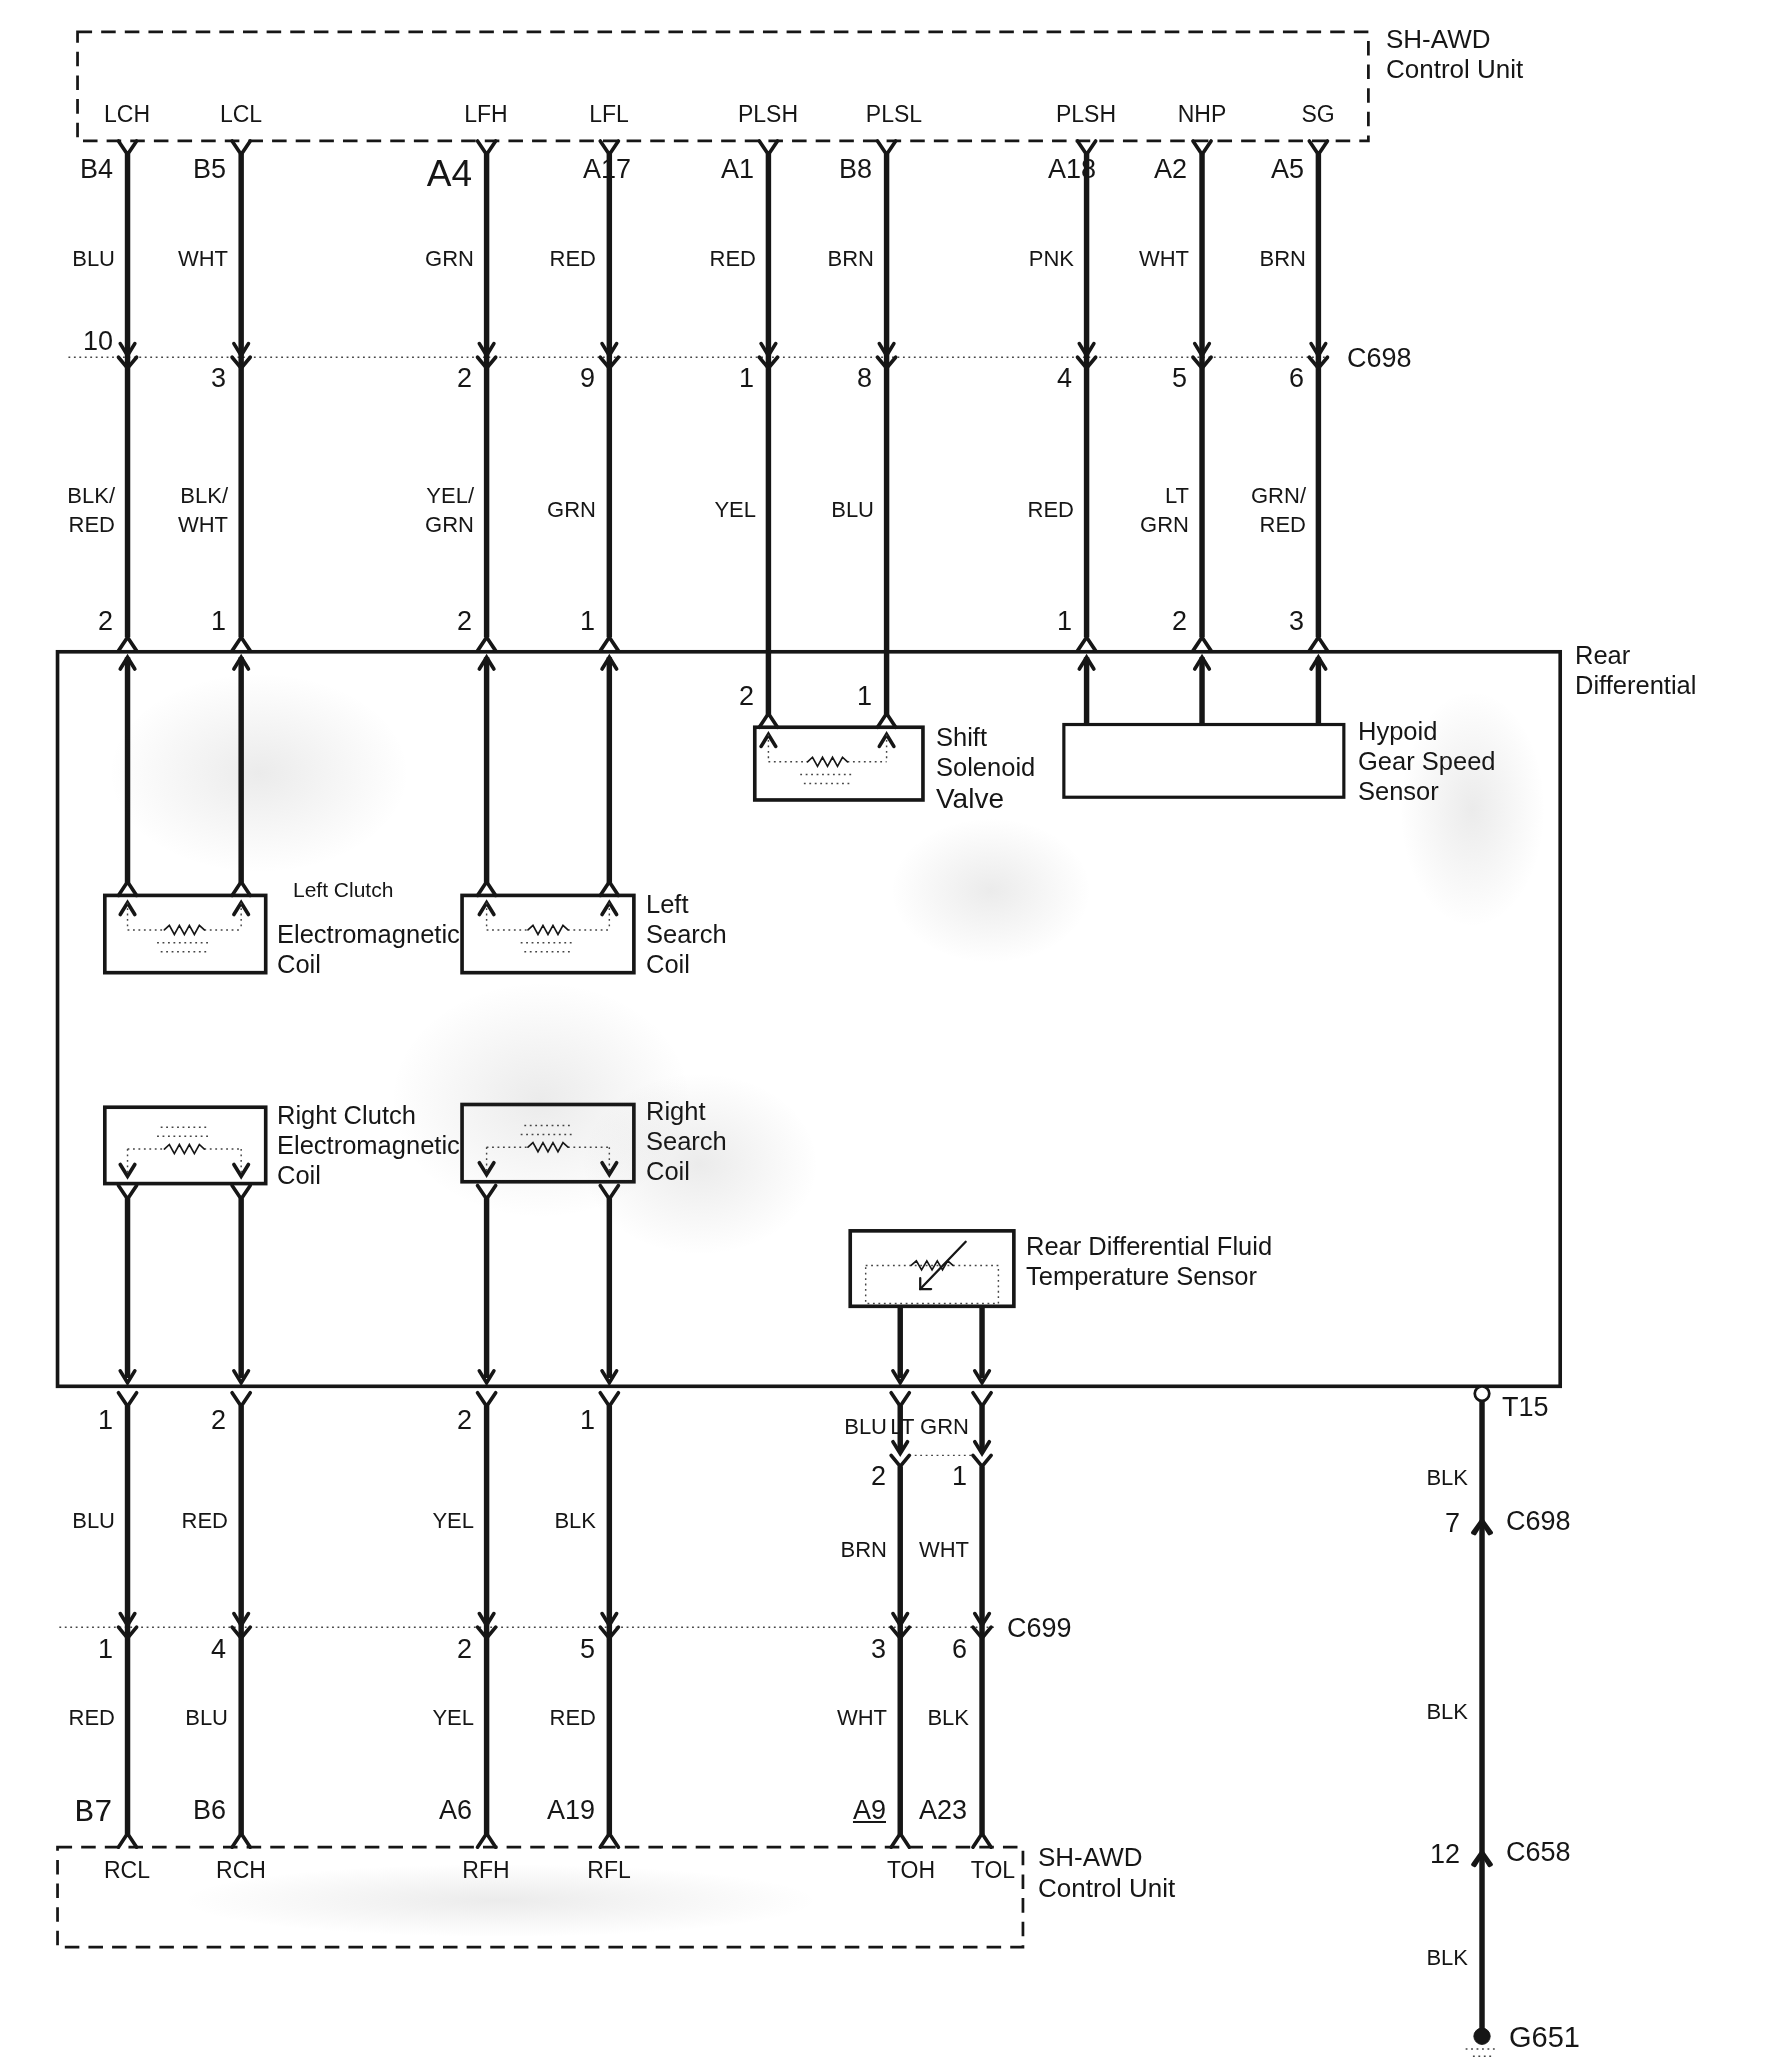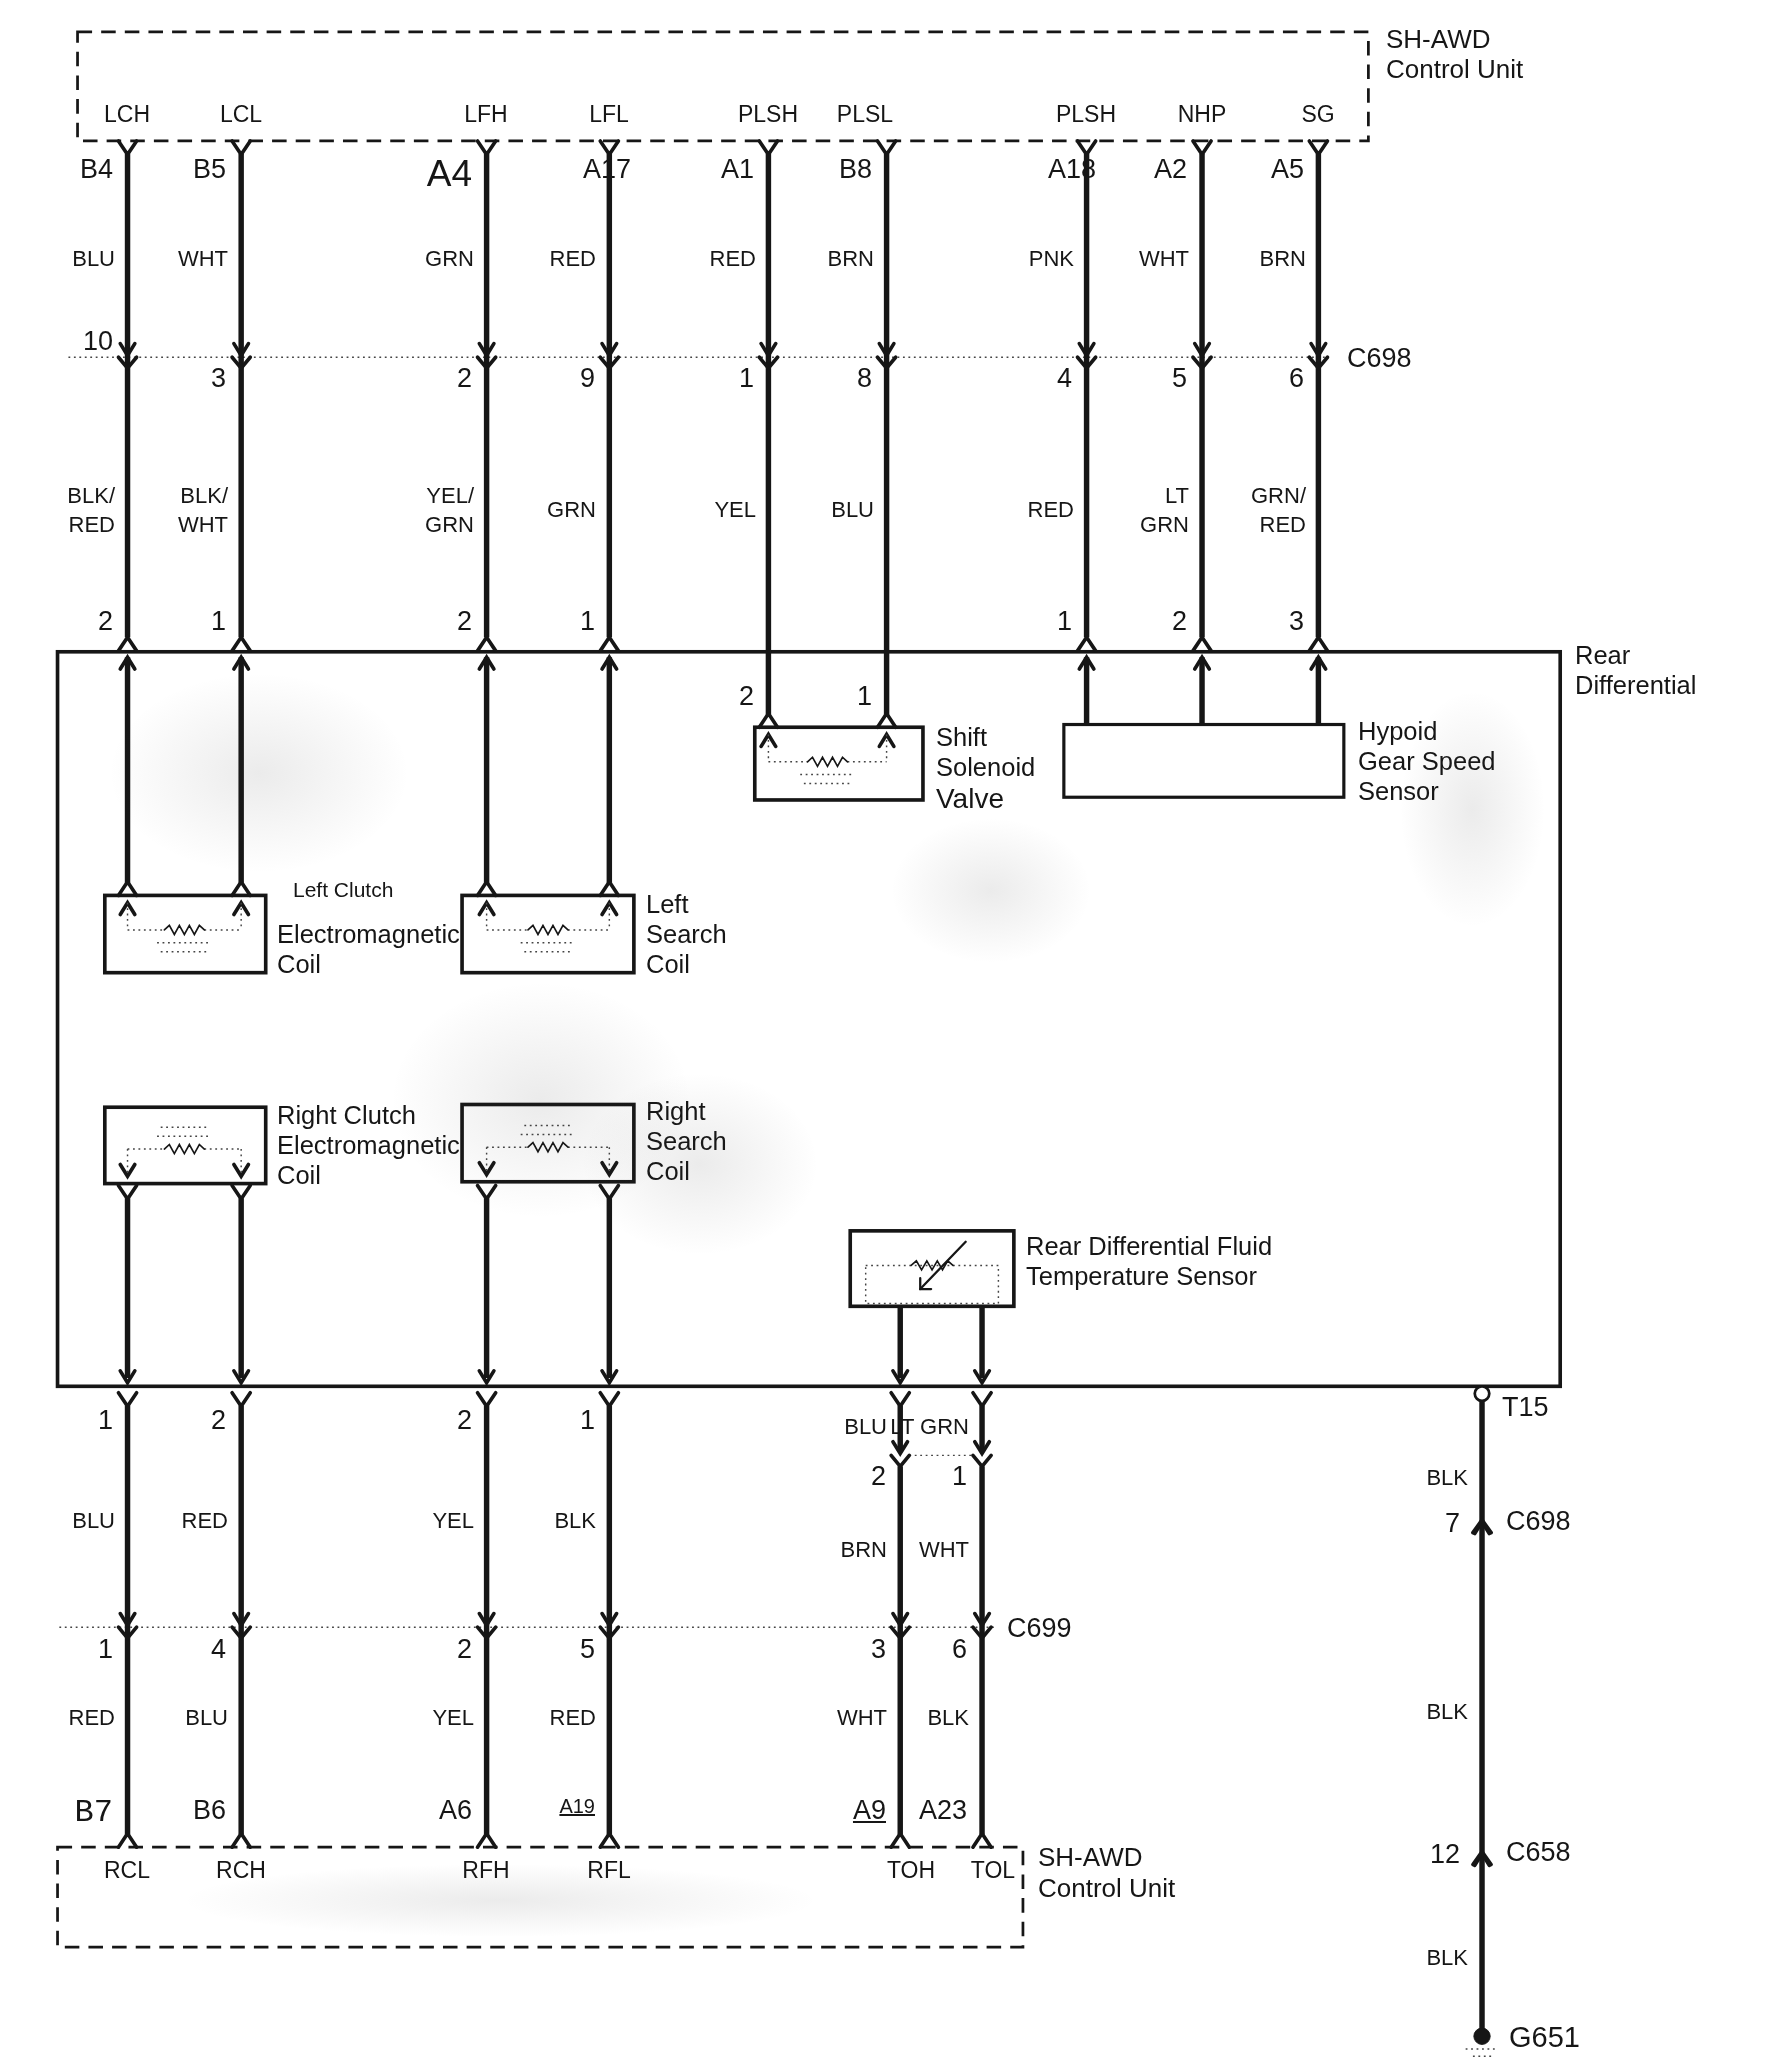--- a/index.html
+++ b/index.html
@@ -234,21 +234,21 @@
       <div class="lbl r" style="left: 596px; top: 498px; font-size: 22px;">GRN</div>
       <div class="lbl r" style="left: 596px; top: 513px; font-size: 22px;"></div>
       <div class="lbl r" style="left: 595px; top: 607px; font-size: 27px;">1</div>
       <div class="lbl c" style="left: 768px; top: 102px; font-size: 23px;">PLSH</div>
       <div class="lbl r" style="left: 754px; top: 155px; font-size: 27px;">A1</div>
       <div class="lbl r" style="left: 756px; top: 247px; font-size: 22px;">RED</div>
       <div class="lbl r" style="left: 754px; top: 364px; font-size: 27px;">1</div>
       <div class="lbl r" style="left: 756px; top: 498px; font-size: 22px;">YEL</div>
       <div class="lbl r" style="left: 756px; top: 513px; font-size: 22px;"></div>
       <div class="lbl r" style="left: 754px; top: 682px; font-size: 27px;">2</div>
-      <div class="lbl c" style="left: 865px; top: 102px; font-size: 23px; text-align: center;">PLSL</div>
+      <div class="lbl c" style="left: 894px; top: 102px; font-size: 23px; text-align: center;">PLSL</div>
       <div class="lbl r" style="left: 872px; top: 155px; font-size: 27px;">B8</div>
       <div class="lbl r" style="left: 874px; top: 247px; font-size: 22px;">BRN</div>
       <div class="lbl r" style="left: 872px; top: 364px; font-size: 27px;">8</div>
       <div class="lbl r" style="left: 874px; top: 498px; font-size: 22px;">BLU</div>
       <div class="lbl r" style="left: 874px; top: 513px; font-size: 22px;"></div>
       <div class="lbl r" style="left: 872px; top: 682px; font-size: 27px;">1</div>
       <div class="lbl c" style="left: 1086px; top: 102px; font-size: 23px;">PLSH</div>
       <div class="lbl r" style="left: 1072px; top: 155px; font-size: 27px; margin-left: 24px;">A18</div>
       <div class="lbl r" style="left: 1074px; top: 247px; font-size: 22px;">PNK</div>
       <div class="lbl r" style="left: 1072px; top: 364px; font-size: 27px;">4</div>
@@ -285,21 +285,21 @@
       <div class="lbl r" style="left: 472px; top: 1406px; font-size: 27px;">2</div>
       <div class="lbl r" style="left: 474px; top: 1509px; font-size: 22px;">YEL</div>
       <div class="lbl r" style="left: 472px; top: 1635px; font-size: 27px;">2</div>
       <div class="lbl r" style="left: 474px; top: 1706px; font-size: 22px;">YEL</div>
       <div class="lbl r" style="left: 472px; top: 1796px; font-size: 27px;">A6</div>
       <div class="lbl c" style="left: 486px; top: 1858px; font-size: 23px;">RFH</div>
       <div class="lbl r" style="left: 595px; top: 1406px; font-size: 27px;">1</div>
       <div class="lbl r" style="left: 596px; top: 1509px; font-size: 22px;">BLK</div>
       <div class="lbl r" style="left: 595px; top: 1635px; font-size: 27px;">5</div>
       <div class="lbl r" style="left: 596px; top: 1706px; font-size: 22px;">RED</div>
-      <div class="lbl r" style="left: 595px; top: 1796px; font-size: 20px; text-decoration: underline;">A19</div>
+      <div class="lbl r" style="left: 595px; top: 1796px; font-size: 27px;">A19</div>
       <div class="lbl c" style="left: 609px; top: 1858px; font-size: 23px;">RFL</div>
       <div class="lbl r" style="left: 887px; top: 1415px; font-size: 22px;">BLU</div>
       <div class="lbl r" style="left: 886px; top: 1462px; font-size: 27px;">2</div>
       <div class="lbl r" style="left: 887px; top: 1538px; font-size: 22px;">BRN</div>
       <div class="lbl r" style="left: 886px; top: 1635px; font-size: 27px;">3</div>
       <div class="lbl r" style="left: 887px; top: 1706px; font-size: 22px;">WHT</div>
       <div class="lbl r" style="left: 886px; top: 1796px; font-size: 27px; text-decoration: underline;">A9</div>
       <div class="lbl c" style="left: 911px; top: 1858px; font-size: 23px;">TOH</div>
       <div class="lbl r" style="left: 969px; top: 1415px; font-size: 22px;">LT GRN</div>
       <div class="lbl r" style="left: 967px; top: 1462px; font-size: 27px;">1</div>

